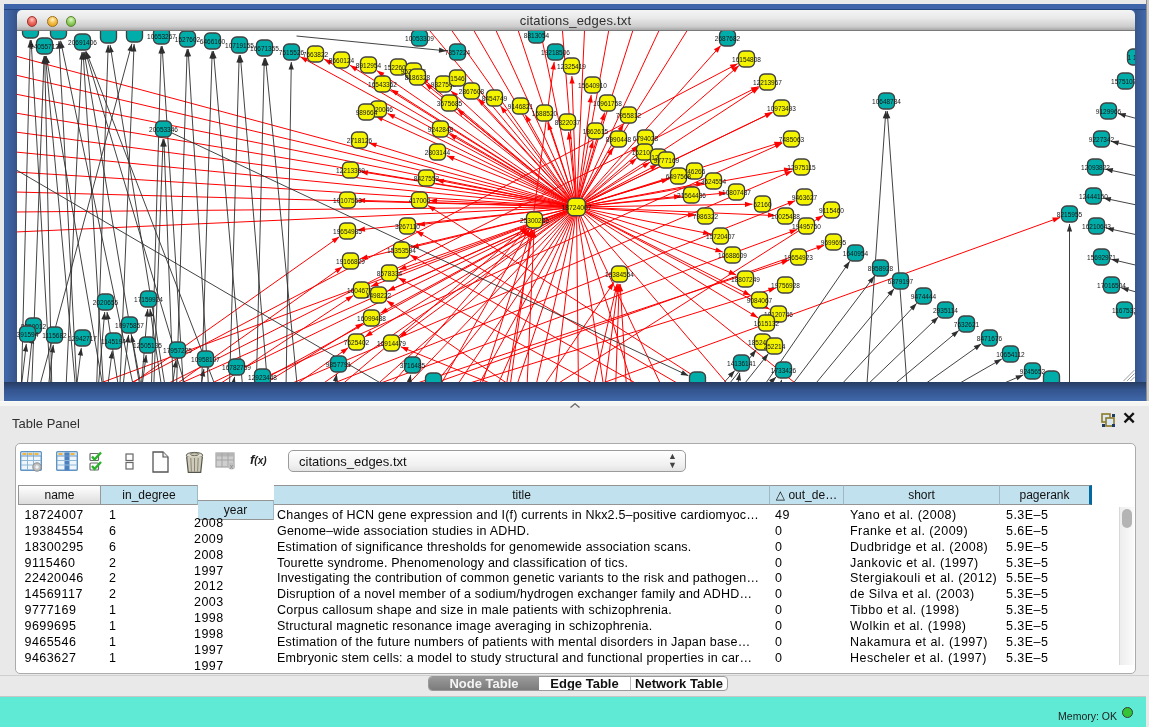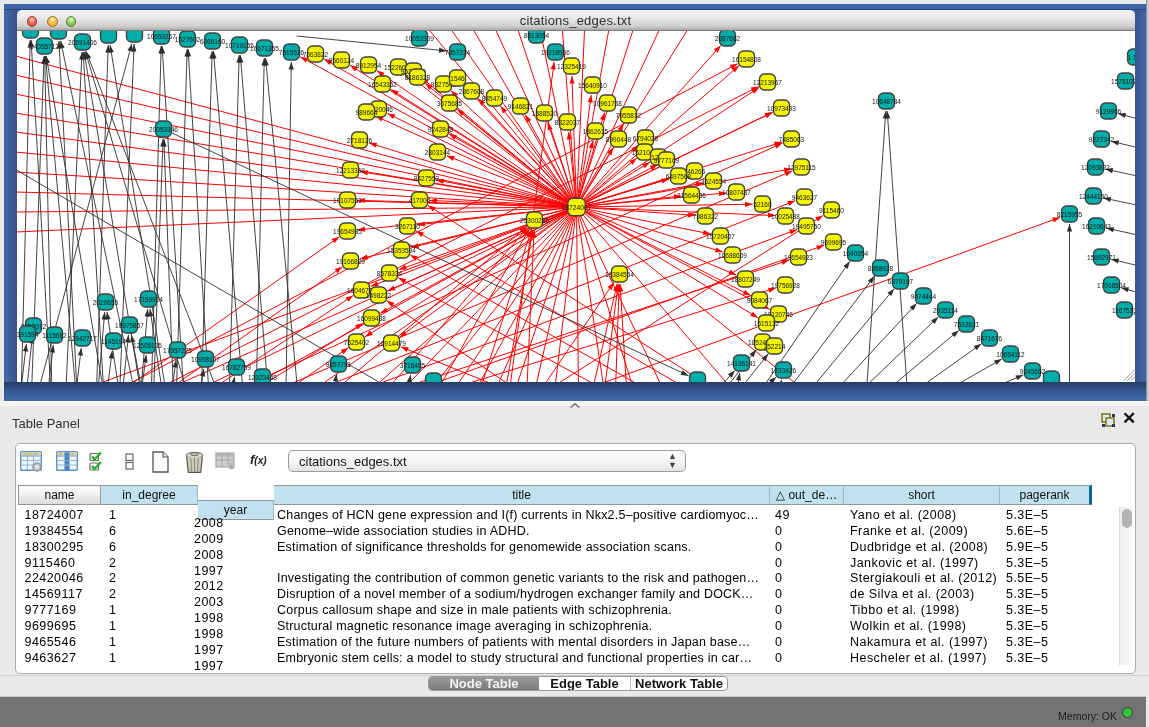--- a/index.html
+++ b/index.html
@@ -74,21 +74,21 @@
 #tabline { left:0; top:675px; width:1149px; height:1px; background:#cfcfcf; }
 #tabs { left:428px; top:676px; height:15px; border:1px solid #9a9a9a; border-radius:4px;
   background:#ffffff; font-size:13px; overflow:hidden; display:flex; }
 .tab { height:15px; line-height:14.5px; text-align:center; color:#111; font-weight:bold; }
 #tab1 { width:110px; } #tab2 { width:91px; } #tab3 { width:97px; }
 #tab1 { background:linear-gradient(180deg,#9a9a9a,#767676); color:#f4f4f4; }
 #tab3 { border-left:1px solid #bbb; }
 
 
 #statusline { left:0; top:696px; width:1146px; height:1px; background:#c6c6c6; }
-#status { left:0; top:697px; width:1146px; height:30px; background:#737373; }
+#status { left:0; top:697px; width:1146px; height:30px; background:#5eead4; }
 #memtext { right:29px; top:13px; position:absolute; font-size:10.5px; color:#222; }
 #memdot { right:13px; top:10px; position:absolute; width:11px; height:11px; border-radius:50%;
   background:#35c435; border:1.5px solid #3a3a3a; }
 </style>
 </head>
 <body>
 
 <div id="blueframe" class="abs"></div>
 <div id="band-left" class="abs"></div>
 <div id="band-right" class="abs"></div>
@@ -882,38 +882,39 @@
     <span class="c-year">2008</span>
     <span class="c-title">Estimation of significance thresholds for genomewide association scans.</span>
     <span class="c-out">0</span>
     <span class="c-short">Dudbridge et al. (2008)</span>
     <span class="c-pr">5.9E–5</span>
   </div>
 <div class="trow" style="top:553.1px">
 <span class="c-name">9115460</span>
     <span class="c-ind">2</span>
     <span class="c-year">1997</span>
+    <span class="c-title">Tourette syndrome. Phenomenology and classification of tics.</span>
     <span class="c-out">0</span>
     <span class="c-short">Jankovic et al. (1997)</span>
     <span class="c-pr">5.3E–5</span>
   </div>
 <div class="trow" style="top:568.9px">
 <span class="c-name">22420046</span>
     <span class="c-ind">2</span>
     <span class="c-year">2012</span>
     <span class="c-title">Investigating the contribution of common genetic variants to the risk and pathogen…</span>
     <span class="c-out">0</span>
     <span class="c-short">Stergiakouli et al. (2012)</span>
     <span class="c-pr">5.5E–5</span>
   </div>
 <div class="trow" style="top:584.8px">
 <span class="c-name">14569117</span>
     <span class="c-ind">2</span>
     <span class="c-year">2003</span>
-    <span class="c-title">Disruption of a novel member of a sodium/hydrogen exchanger family and DOCK…</span>
+    <span class="c-title">Disruption of a novel member of a sodium/hydrogen exchanger family and ADHD…</span>
     <span class="c-out">0</span>
     <span class="c-short">de Silva et al. (2003)</span>
     <span class="c-pr">5.3E–5</span>
   </div>
 <div class="trow" style="top:600.6px">
 <span class="c-name">9777169</span>
     <span class="c-ind">1</span>
     <span class="c-year">1998</span>
     <span class="c-title">Corpus callosum shape and size in male patients with schizophrenia.</span>
     <span class="c-out">0</span>

